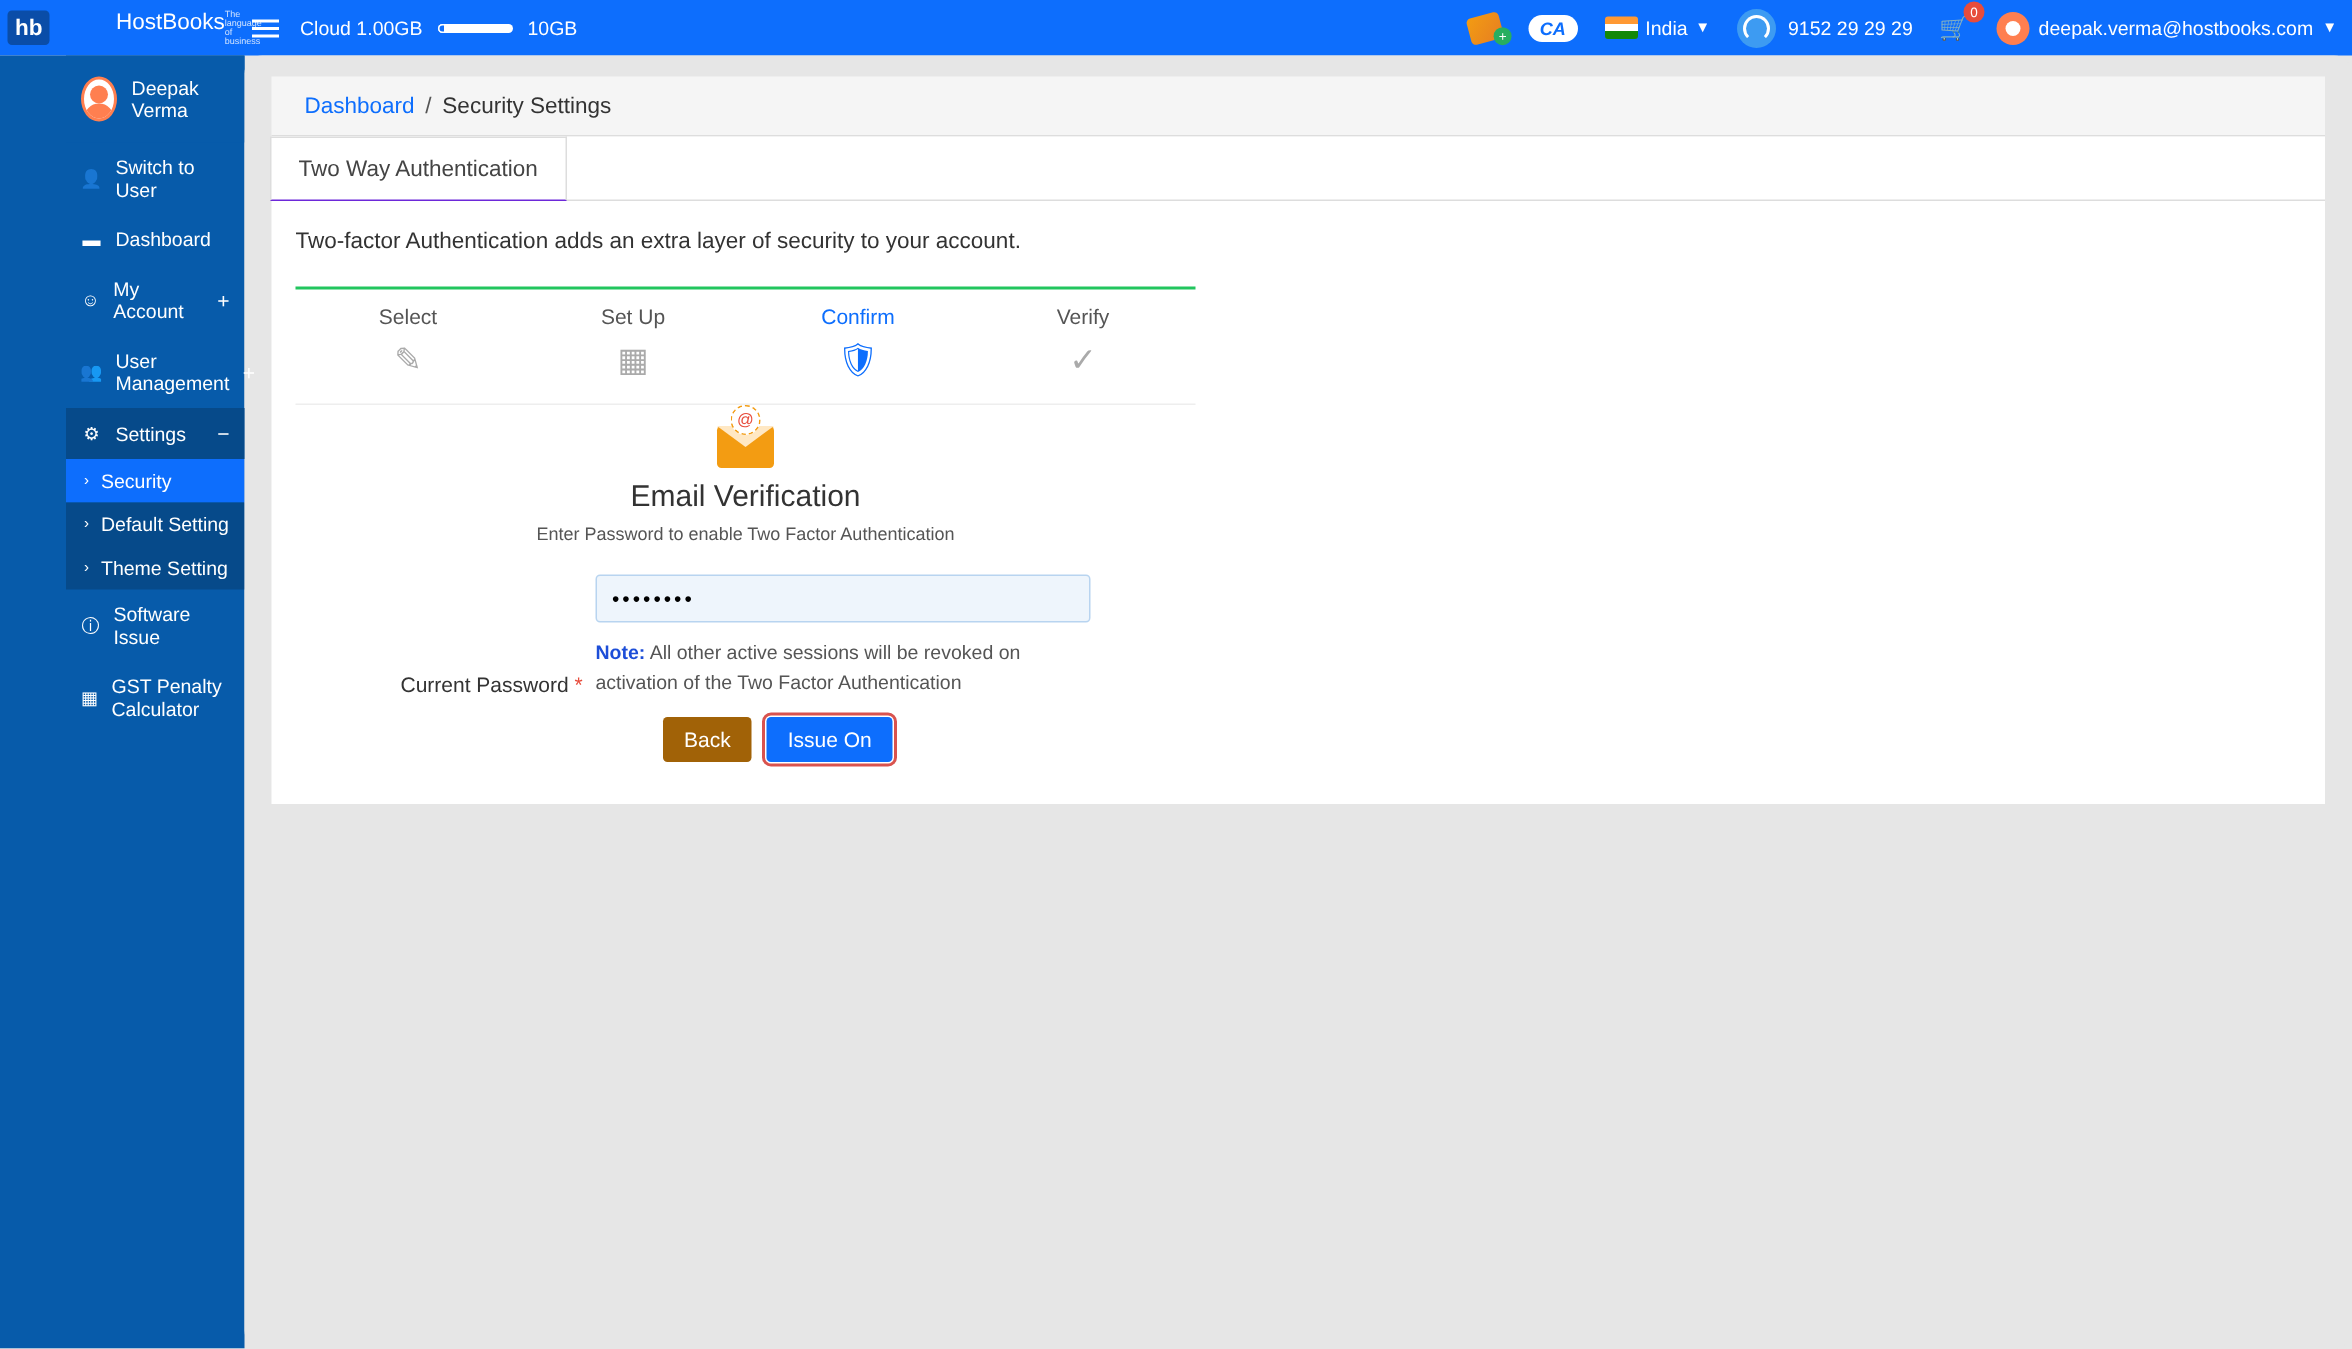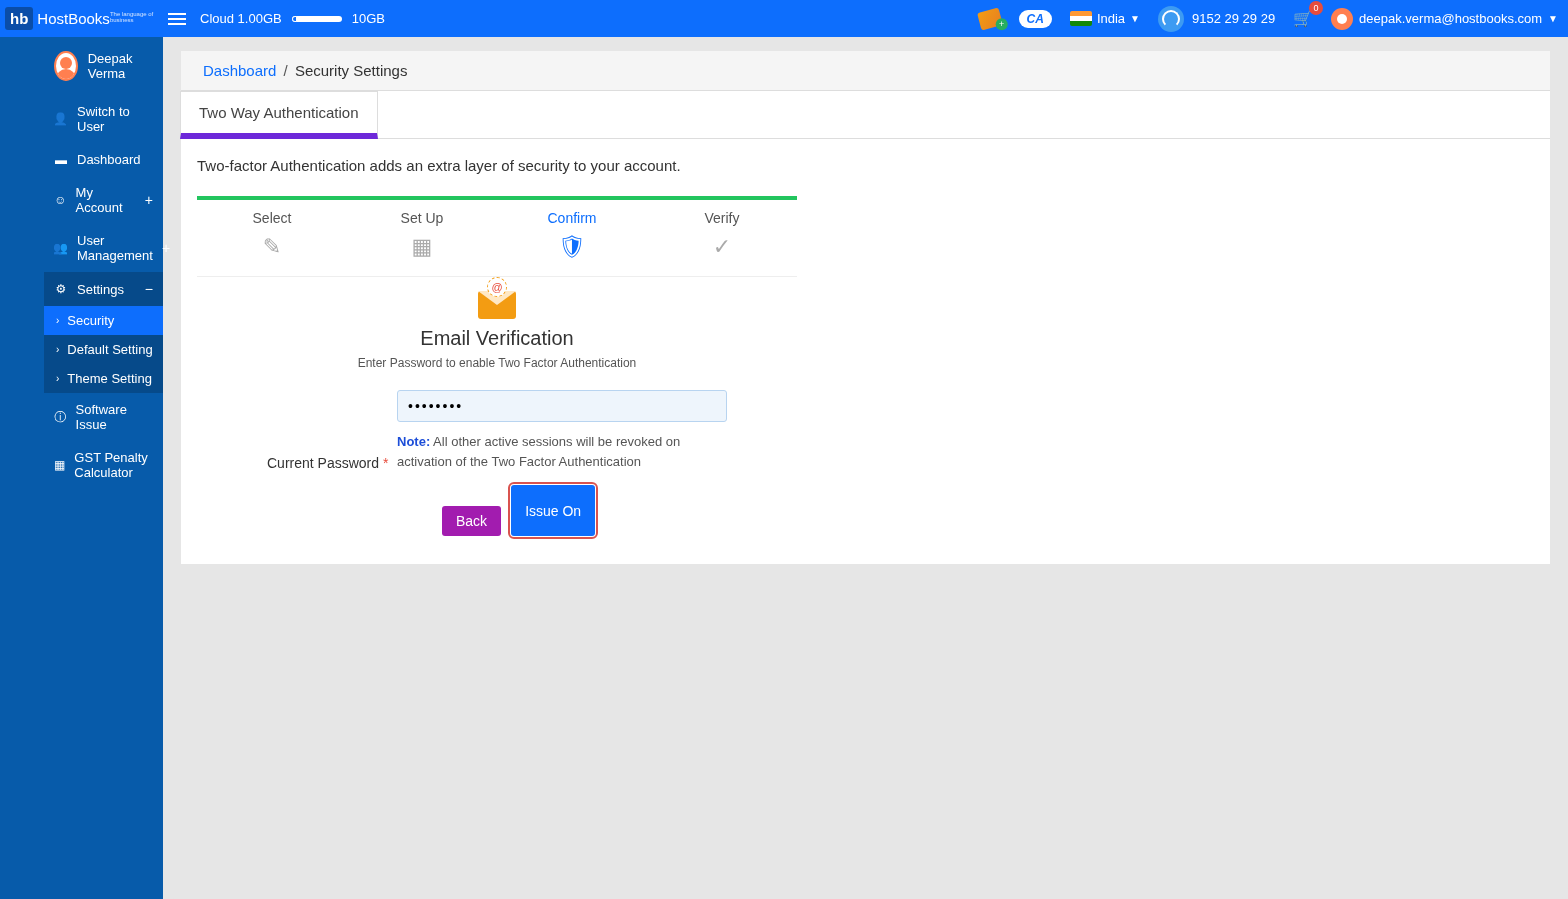--- a/index.html
+++ b/index.html
@@ -1,18 +1,18 @@
 <!DOCTYPE html>
 <html><head>
   <meta charset="utf-8">
   <style>
     * { margin:0; padding:0; box-sizing:border-box; font-family:'Segoe UI',Arial,sans-serif; }
     body { background:#e6e6e6; overflow:hidden; }
     .top-bar { height:37px; background:#0d6efd; display:flex; align-items:center; padding:0 10px; color:#fff; }
-    .logo-box { display:flex; align-items:center; width:155px; margin-left:-5px; }
+    .logo-box { display:flex; align-items:center; width:155px; margin-left:-5px;gap:40px; }
     .logo-hb { background:#0a4da8; color:#fff; font-weight:700; font-size:15px; padding:3px 5px; border-radius:3px; margin-right:4px; }
     .logo-text { display:flex; flex-direction:row; line-height:1; }
     .logo-text .big { font-size:15px; font-weight:500; color:#fff; position:relative; }
     .logo-text .small { font-size:6px; color:#d0e3ff; }
     .hamburger { display:flex; flex-direction:column; gap:3px; margin:0 14px 0 8px; cursor:pointer; }
     .hamburger div { width:18px; height:2px; background:#fff; }
     .cloud-info { display:flex; align-items:center; font-size:13px; gap:10px; }
     .storage-bar { width:50px; height:6px; background:#fff; border-radius:3px; position:relative; }
     .storage-fill { position:absolute; left:0; top:0; bottom:0; width:10%; background:#0d6efd; border:1px solid #fff; border-radius:3px 0 0 3px; }
     .top-right { margin-left:auto; display:flex; align-items:center; gap:18px; font-size:13px; }
@@ -44,45 +44,45 @@
     .sub-item.active { background:#0d6efd; }
     .chev-r { font-size:10px; }
     .content { flex:1; background:#e6e6e6; overflow:auto; padding:0;border-radius:12px; }
     .breadcrumb { background:#f5f5f5; padding:11px 22px; border-bottom:1px solid #ddd; font-size:15px; margin:14px 18px 0; }
     .breadcrumb a { color:#0d6efd; text-decoration:none; }
     .breadcrumb span.sep { color:#555; margin:0 3px; }
     .breadcrumb span.cur { color:#333; }
     .panel { background:#fff; margin:0 18px; padding:0; }
     .tab-row { display:flex; border-bottom:1px solid #ddd; }
     .tab { padding:12px 18px; font-size:15px; color:#444; border:1px solid #ddd; border-bottom:none; background:#fff; margin-left:-1px; margin-bottom:-1px; }
-    .tab.active { border-bottom:6px solid #6d28d9; }
+    .tab.active { border-bottom:1px solid #6d28d9; }
     .panel-body { padding:18px 16px 28px; }
     .desc { font-size:15px; color:#333; margin-bottom:22px; }
-    .stepper { display:flex; border-top:4px solid #22c55e; border-bottom:1px solid #eee; padding:10px 0 14px; width:600px; }
+    .stepper { display:flex; border-top:2px solid #22c55e; border-bottom:1px solid #eee; padding:10px 0 14px; width:600px; }
     .step { flex:1; text-align:center; }
     .step-label { font-size:14px; color:#555; margin-bottom:6px; }
     .step.active .step-label { color:#0d6efd; }
     .step-ico { display:inline-flex; width:30px; height:30px; align-items:center; justify-content:center; color:#aaa; font-size:22px; }
     .step.active .step-ico { color:#0d6efd; }
     .form-area { width:600px; text-align:center; padding-top:14px; }
     .email-ico { width:38px; height:28px; background:#f39c12; margin:0 auto 8px; border-radius:3px; position:relative; }
     .email-ico::before { content:""; position:absolute; top:0; left:0; right:0; height:0; border-left:19px solid transparent; border-right:19px solid transparent; border-top:14px solid #ffe8c4; }
     .email-ico::after { content:"@"; position:absolute; top:-14px; left:50%; transform:translateX(-50%); width:18px; height:18px; background:#fff; border:1px dashed #f39c12; border-radius:50%; color:#e74c3c; font-size:11px; display:flex; align-items:center; justify-content:center; }
     .form-title { font-size:20px; color:#333; margin-bottom:6px; }
     .form-sub { font-size:12px; color:#555; margin-bottom:20px; }
     .form-row { display:flex; align-items:flex-end; text-align:left; margin:0 70px; }
     .form-label { width:130px; font-size:14px; color:#333; padding-top:6px; white-space:nowrap; }
     .req { color:#e74c3c; }
     .form-field { flex:1; }
     .form-field input { width:100%; padding:7px 10px; border:1px solid #b8d4f0; background:#eef5fc; border-radius:3px; font-size:14px; letter-spacing:2px; }
     .note { font-size:13px; color:#555; margin-top:10px; line-height:1.5; }
     .note b { color:#1d4ed8; }
     .btn-row { display:flex; gap:10px; margin-top:14px; padding-left:245px; }
     .btn { padding:7px 14px; border-radius:3px; font-size:14px; cursor:pointer; border:none; }
-    .btn-back { background:#a21caf; color:#fff;margin-top:21px; }
+    .btn-back { background:#a16207; color:#fff; }
     .btn-turnon { background:#0d6efd; color:#fff; outline:2px solid #d9534f; outline-offset:1px; }
   </style>
 </head>
 <body>
 
 <div class="top-bar">
   <div class="logo-box">
     <div class="logo-hb">hb</div>
     <div class="logo-text">
       <span class="big">HostBooks</span>

